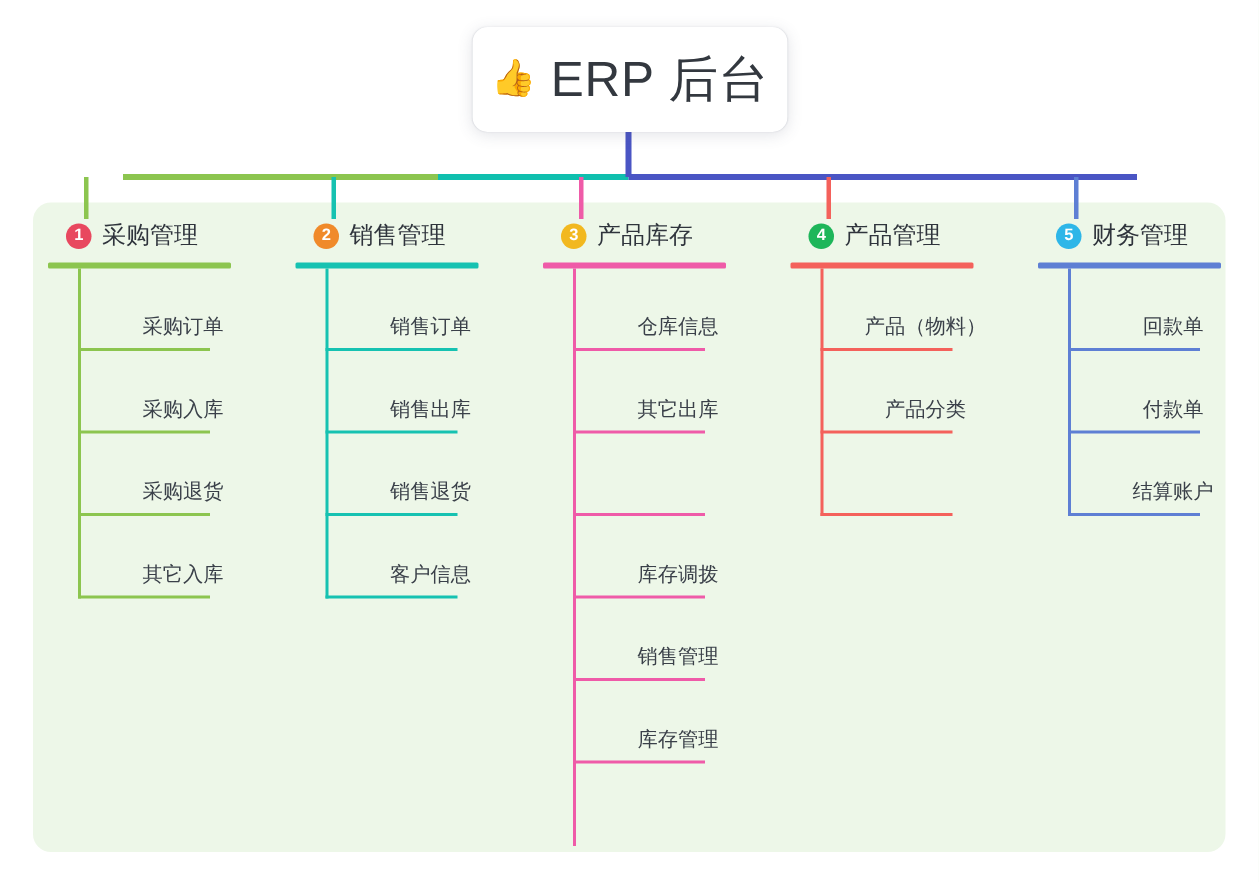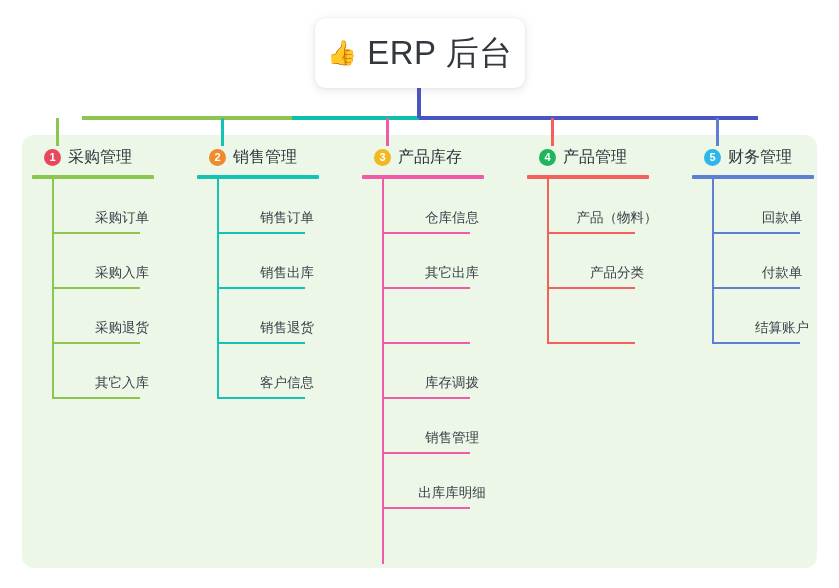--- a/index.html
+++ b/index.html
@@ -255,21 +255,21 @@
         </div>
         <div class="leaf">
           <div class="leaf-text">库存调拨</div>
           <div class="leaf-rule" style="background: rgb(239, 91, 168);"></div>
         </div>
         <div class="leaf">
           <div class="leaf-text">销售管理</div>
           <div class="leaf-rule" style="background: rgb(239, 91, 168);"></div>
         </div>
         <div class="leaf">
-          <div class="leaf-text">出库库明细</div>
+          <div class="leaf-text">库存管理</div>
           <div class="leaf-rule" style="background: rgb(239, 91, 168);"></div>
         </div>
       </div>
     </div>
     <div class="column" style="left: 527px;">
       <div class="col-head">
         <span class="badge" style="background: rgb(30, 182, 90);">4</span>
         <span class="col-title">产品管理</span>
       </div>
       <div class="head-rule" style="background: rgb(244, 97, 91);"></div>

